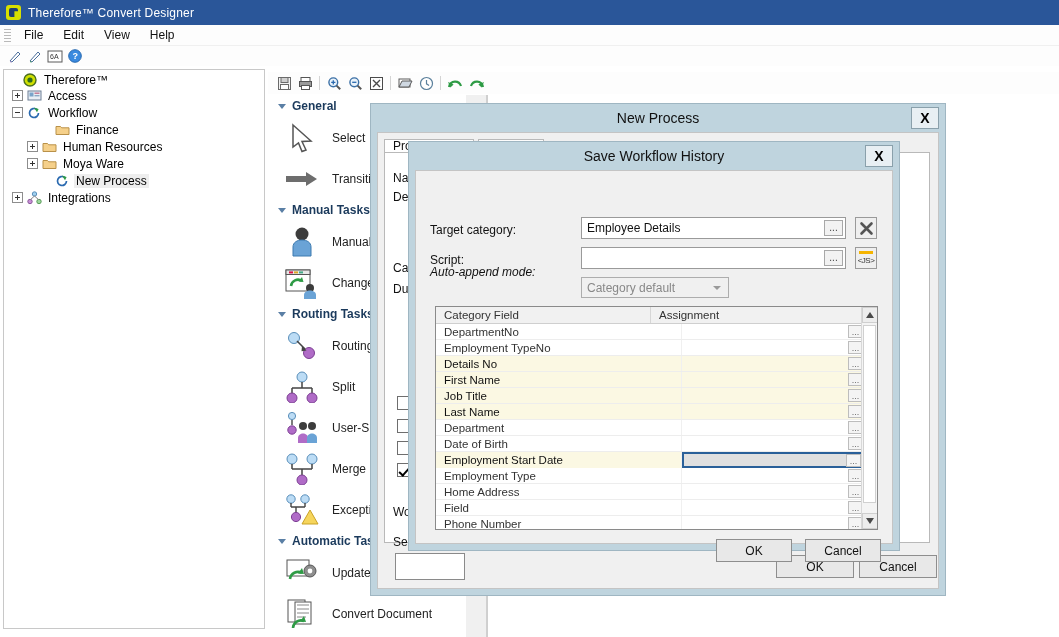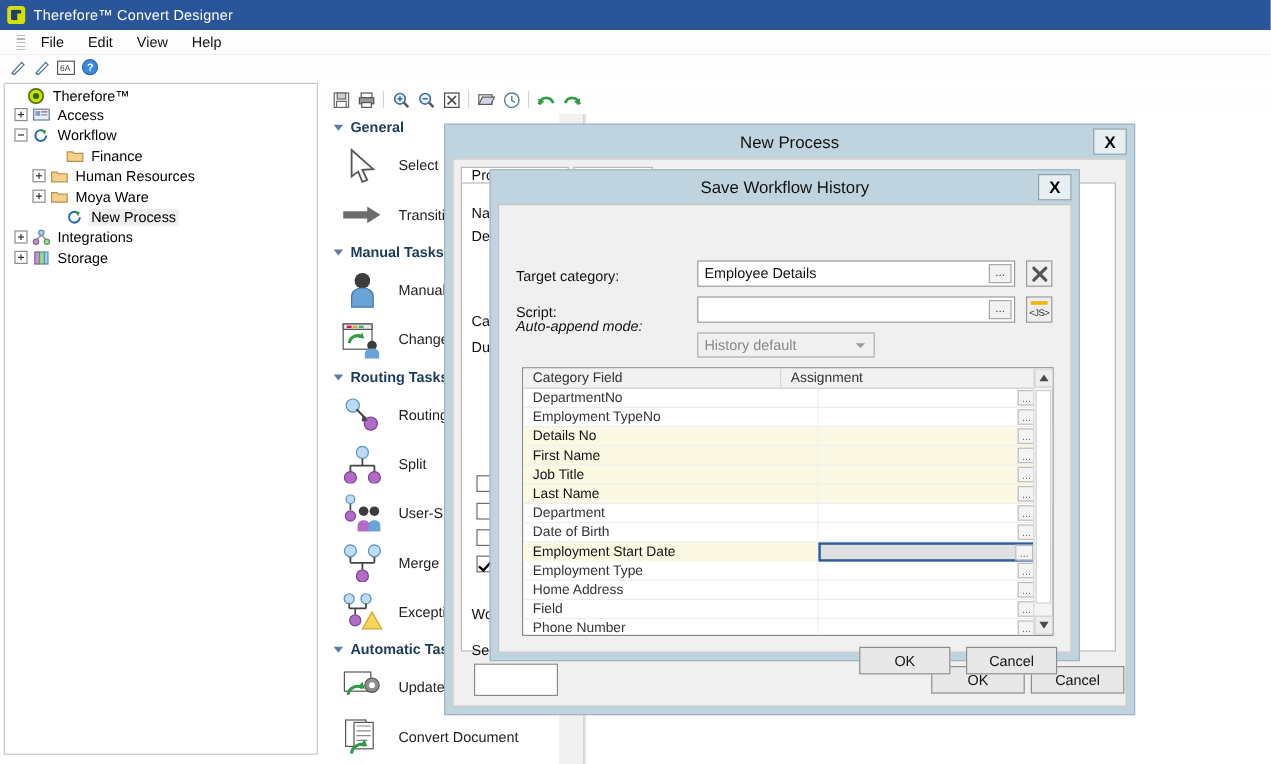--- a/index.html
+++ b/index.html
@@ -25,21 +25,21 @@
   #titlebar .tlogo:after{
     content:"";position:absolute;left:3px;top:3px;width:9px;height:9px;
     background:#1f3f73;border-radius:2px;
     clip-path:polygon(0 0,100% 0,100% 35%,60% 35%,60% 100%,0 100%);
   }
   #titlebar .ttext{font-size:12px;letter-spacing:.2px;}
 
   
   #menubar{
     position:absolute;left:0;top:25px;width:1059px;height:21px;
-    background:#fdfdfd;display:flex;align-items:center;padding-left:14px;
+    background:#fdfdfd;display:flex;align-items:center;padding-left:4px;
     border-bottom:1px solid #f0f0f0;
   }
   #menubar .grip{width:7px;height:13px;margin-right:3px;
     background:repeating-linear-gradient(to bottom,#b9b9b9 0 1px,transparent 1px 3px);}
   #menubar .mi{padding:2px 10px;font-size:12px;color:#111;cursor:default;}
 
   
   #apptoolbar{
     position:absolute;left:0;top:46px;width:1059px;height:20px;
     background:#fdfdfd;display:flex;align-items:center;padding-left:4px;gap:2px;
@@ -278,31 +278,20 @@
       <svg width="15" height="14" viewBox="0 0 15 14">
           <circle cx="7.5" cy="3" r="2.2" fill="#9fd0ef" stroke="#5a8fba"></circle>
           <circle cx="3" cy="10.5" r="2.2" fill="#c88fd6" stroke="#8a5a9b"></circle>
           <circle cx="12" cy="10.5" r="2.2" fill="#9ed89e" stroke="#5a9b5a"></circle>
           <path d="M7.5 5 L3 9 M7.5 5 L12 9" stroke="#888" stroke-width="1"></path>
         </svg>
     </div>
     <div class="lbl">Integrations</div>
   </div>
 
-  <div class="tnode" style="padding-left:8px">
-    <div class="exp plus"></div>
-    <div class="ic">
-      <svg width="15" height="14" viewBox="0 0 15 14">
-          <rect x="2" y="2" width="4" height="10" fill="#c88fd6" stroke="#8a5a9b"></rect>
-          <rect x="6" y="2" width="4" height="10" fill="#9ed89e" stroke="#5a9b5a"></rect>
-          <rect x="10" y="2" width="3" height="10" fill="#9fd0ef" stroke="#5a8fba"></rect>
-        </svg>
-    </div>
-    <div class="lbl">Storage</div>
-  </div>
 </div>
 
 <div style="position:absolute;left:268px;top:72px;width:791px;height:22px;background:#fdfdfd;display:flex;align-items:center;gap:3px;padding-left:4px;">
   <div class="grip" style="height:12px"></div>
   <div class="ticn">
     <svg width="15" height="15" viewBox="0 0 15 15">
         <rect x="1.5" y="1.5" width="12" height="12" fill="#f2f2f2" stroke="#6a6a6a"></rect>
         <rect x="4" y="1.5" width="7" height="5" fill="#cfcfcf" stroke="#6a6a6a"></rect>
         <rect x="3.5" y="8.5" width="8" height="5" fill="#fff" stroke="#6a6a6a"></rect>
       </svg>
@@ -579,21 +568,21 @@
       <span></span>
       <span class="ell">...</span>
     </div>
     <div class="jsbtn" style="position:absolute;left:439px;top:76px;">
       <span class="bar"></span>
       <span class="jt">&lt;JS&gt;</span>
     </div>
 
     <div class="flab" style="position:absolute;left:14px;top:94px;font-style:italic;">Auto-append mode:</div>
     <div class="ddl" style="position:absolute;left:165px;top:106px;width:148px;">
-      <span>History default</span>
+      <span>Category default</span>
       <span class="car"></span>
     </div>
 
     <div id="grid" style="left:19px;top:135px;width:443px;height:224px;">
       <div id="gridhdr">
         <div class="hc c1">Category Field</div>
         <div class="hc c2">Assignment</div>
       </div>
 
       <div class="grow">

